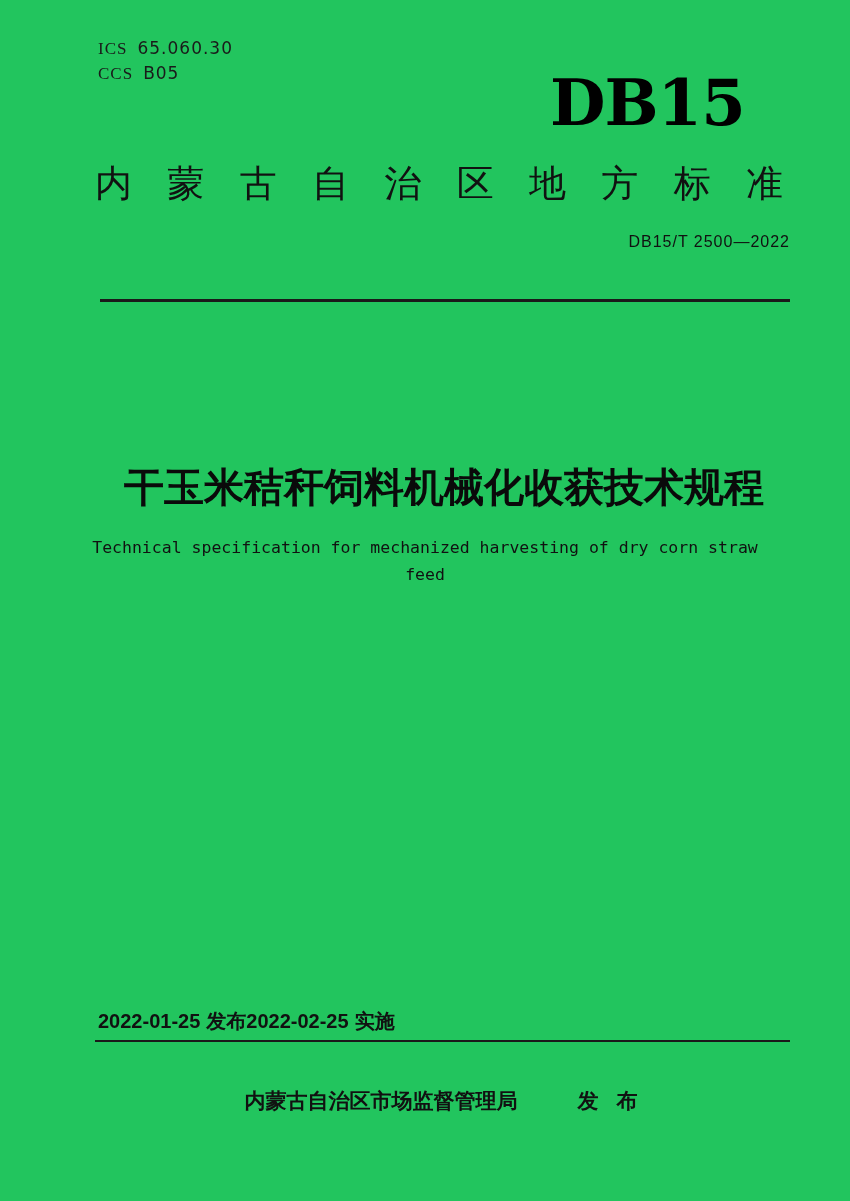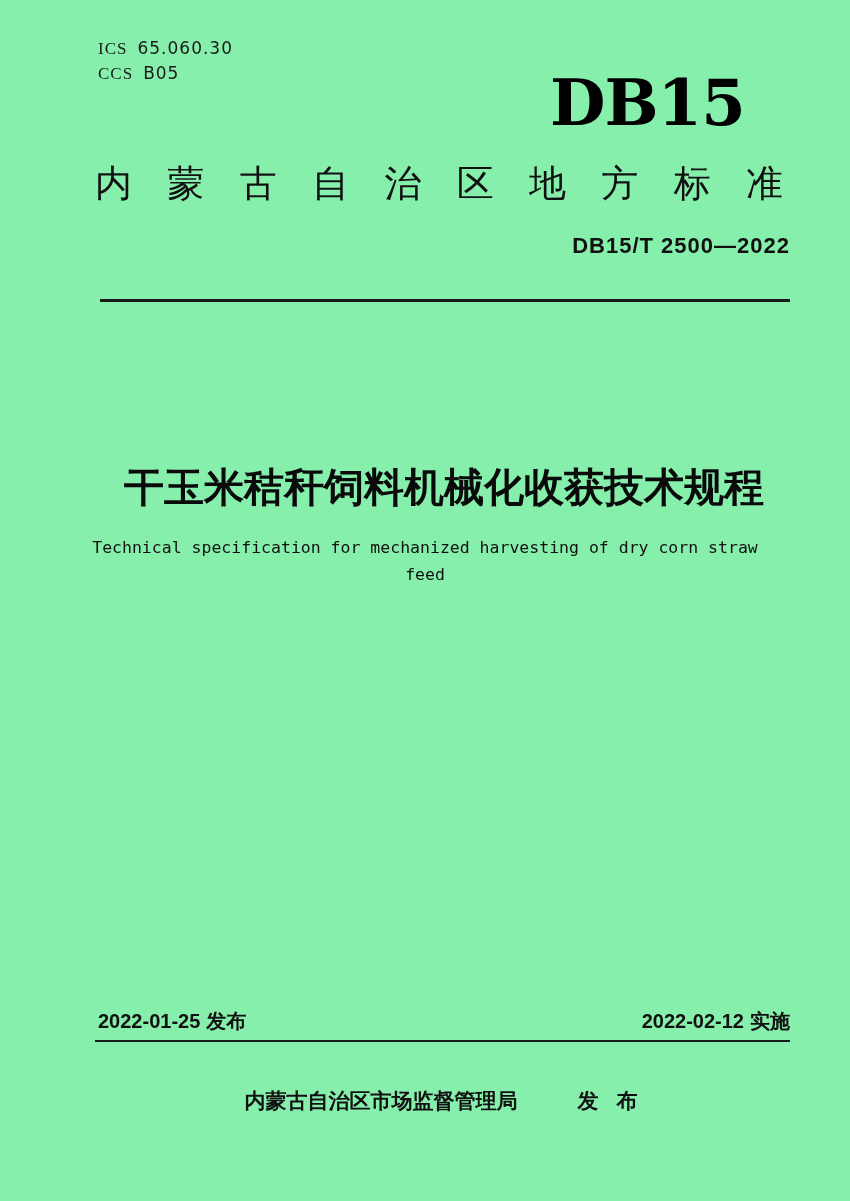--- a/index.html
+++ b/index.html
@@ -4,21 +4,21 @@
 <style>
   html, body {
     margin: 0;
     padding: 0;
     background: #ffffff;
   }
   .page {
     position: relative;
     width: 850px;
     height: 1201px;
-    background: #86efac;
+    background: #22c55e;
     color: #111111;
     font-family: "Liberation Sans", sans-serif;
     overflow: hidden;
   }
   .abs { position: absolute; }
 
   .ics-block {
     left: 98px;
     top: 36px;
     font-size: 17px;
@@ -56,22 +56,22 @@
     justify-content: space-between;
     font-size: 37px;
     line-height: 40px;
     font-weight: normal;
     color: #111111;
   }
 
   .standard-number {
     right: 60px;
     top: 233px;
-    font-size: 22px;
-    font-weight: 700;
+    font-size: 16px;
+    font-weight: 400;
     letter-spacing: 1px;
     color: #111111;
   }
 
   .rule-top {
     left: 100px;
     top: 299px;
     width: 690px;
     height: 3px;
     background: #1a1a1a;
@@ -99,21 +99,20 @@
     line-height: 27px;
     font-weight: 500;
     color: #111111;
   }
 
   .date-row {
     left: 98px;
     top: 1008px;
     width: 692px;
     display: flex;
-    justify-content: space-between;
     font-size: 20px;
     font-weight: bold;
     color: #111111;
   }
   .date-item { white-space: nowrap; }
   .date-label { margin-left: 6px; }
 
   .rule-bottom {
     left: 95px;
     top: 1040px;
@@ -172,21 +171,21 @@
 
   <div class="abs title-en">Technical specification for mechanized harvesting of dry corn straw feed</div>
 
   <div class="abs title-cn">干玉米秸秆饲料机械化收获技术规程</div>
 
   <div class="abs date-row">
     <div class="date-item">
       <span>2022-01-25</span><span class="date-label">发布</span>
     </div>
     <div class="date-item">
-      <span>2022-02-12</span><span class="date-label">实施</span>
+      <span>2022-02-25</span><span class="date-label">实施</span>
     </div>
   </div>
 
   <div class="abs rule-bottom"></div>
 
   <div class="abs publisher-row">
     <span>内蒙古自治区市场监督管理局</span><span class="publish-label">发 布</span>
   </div>
 
 </div>

